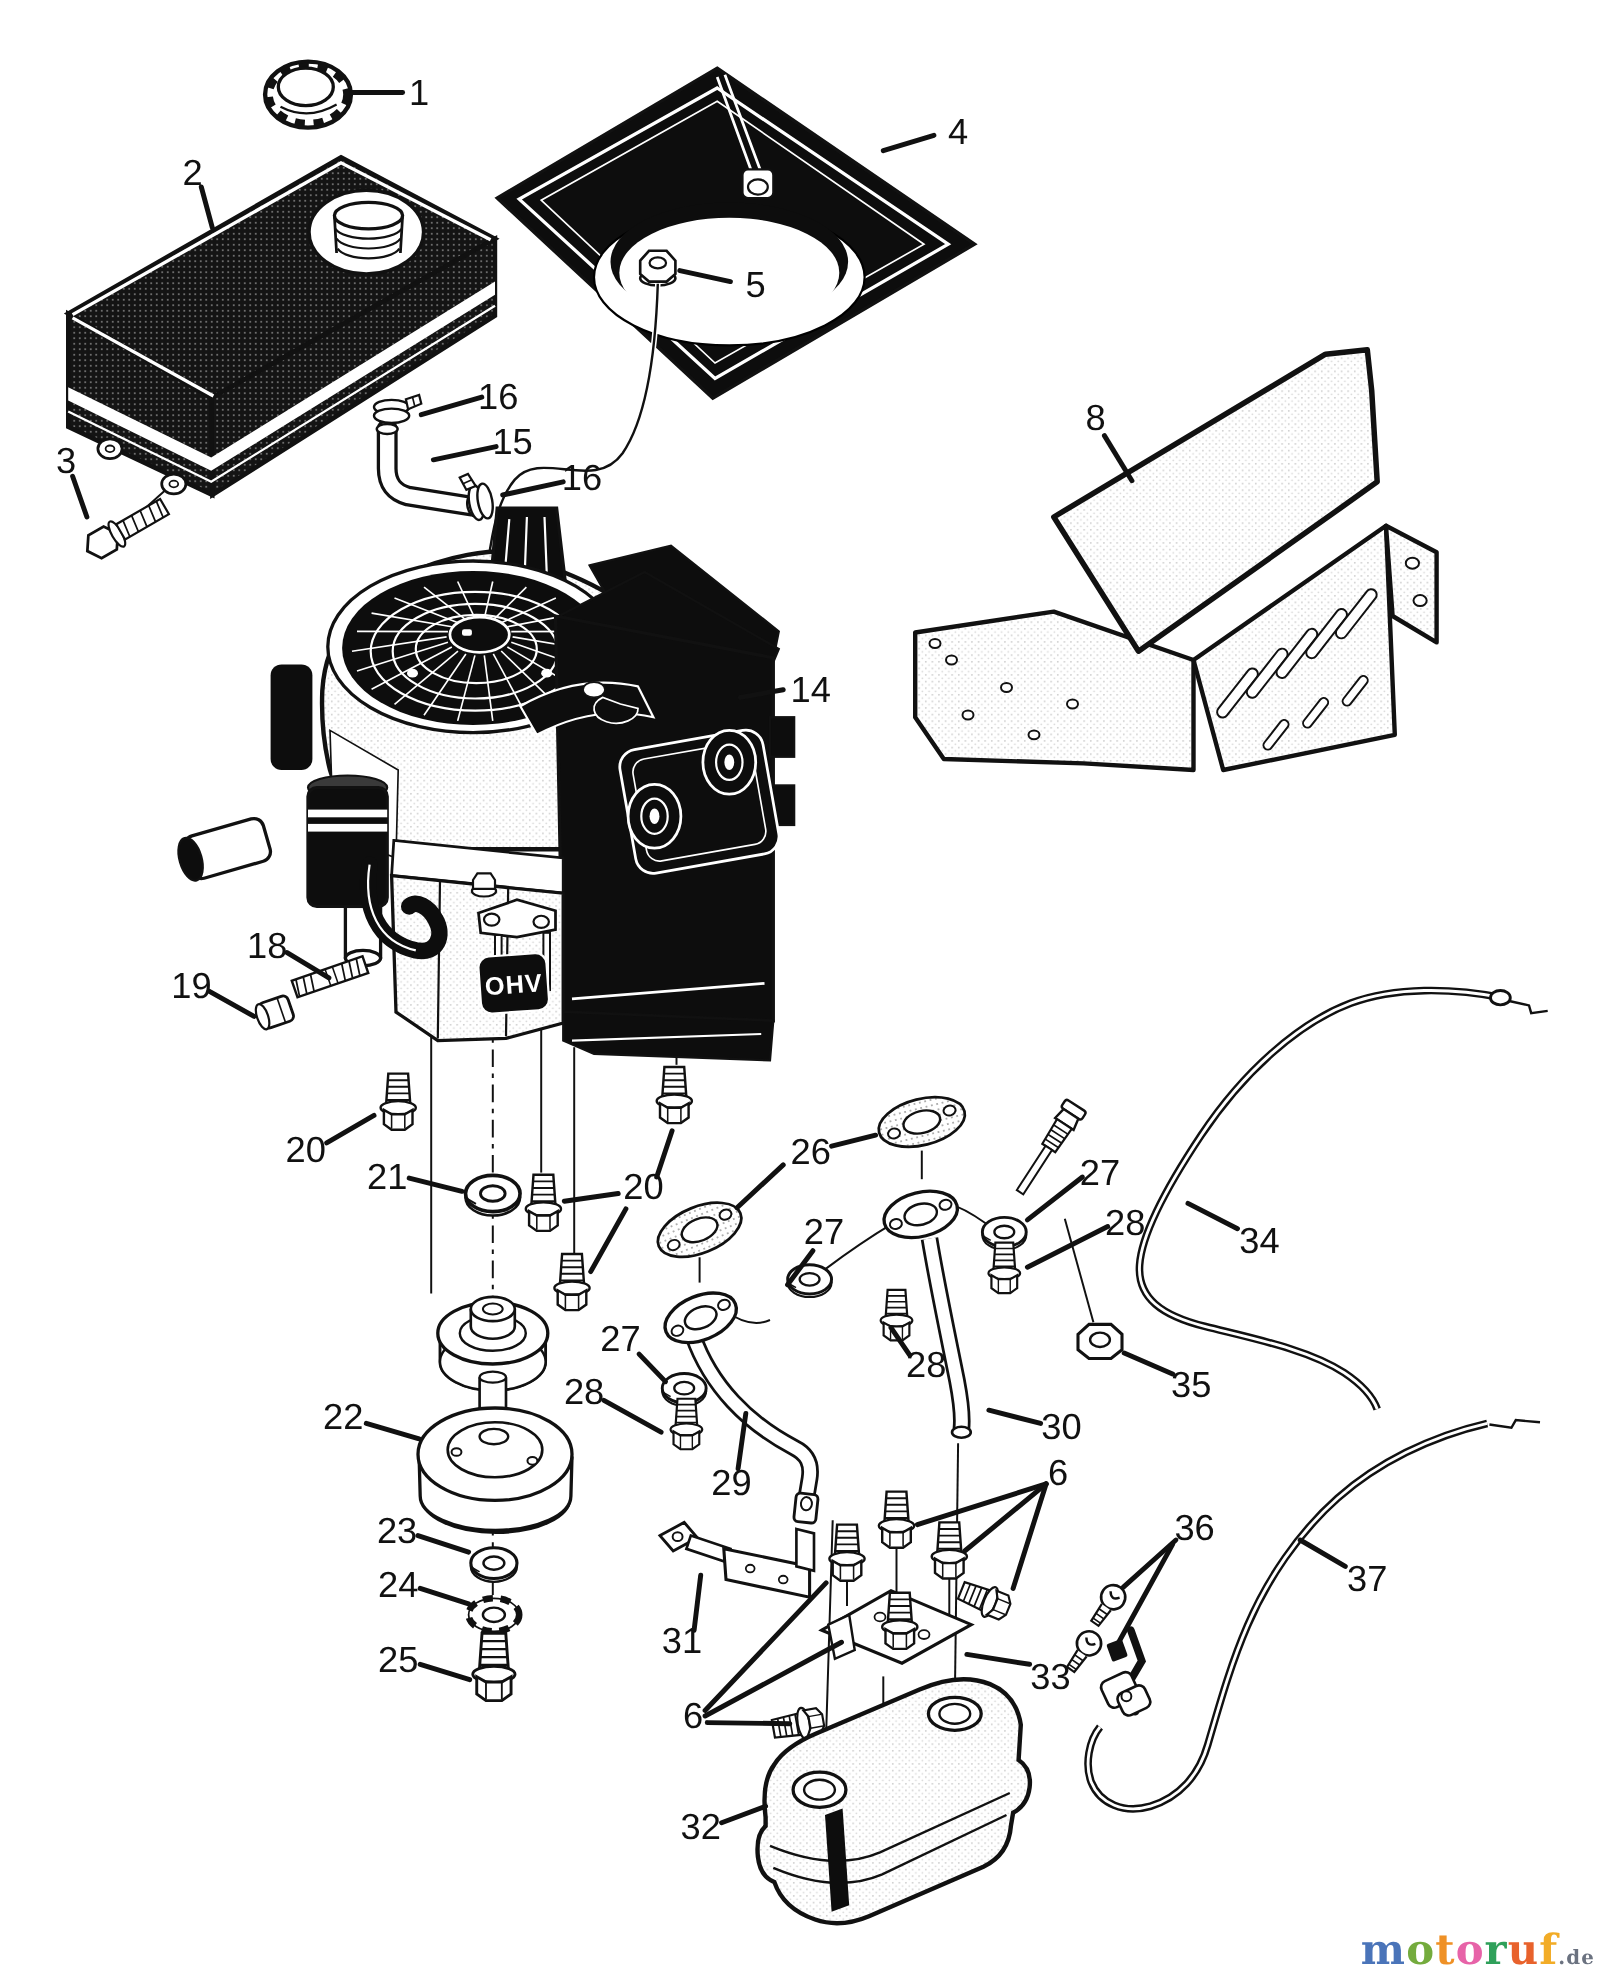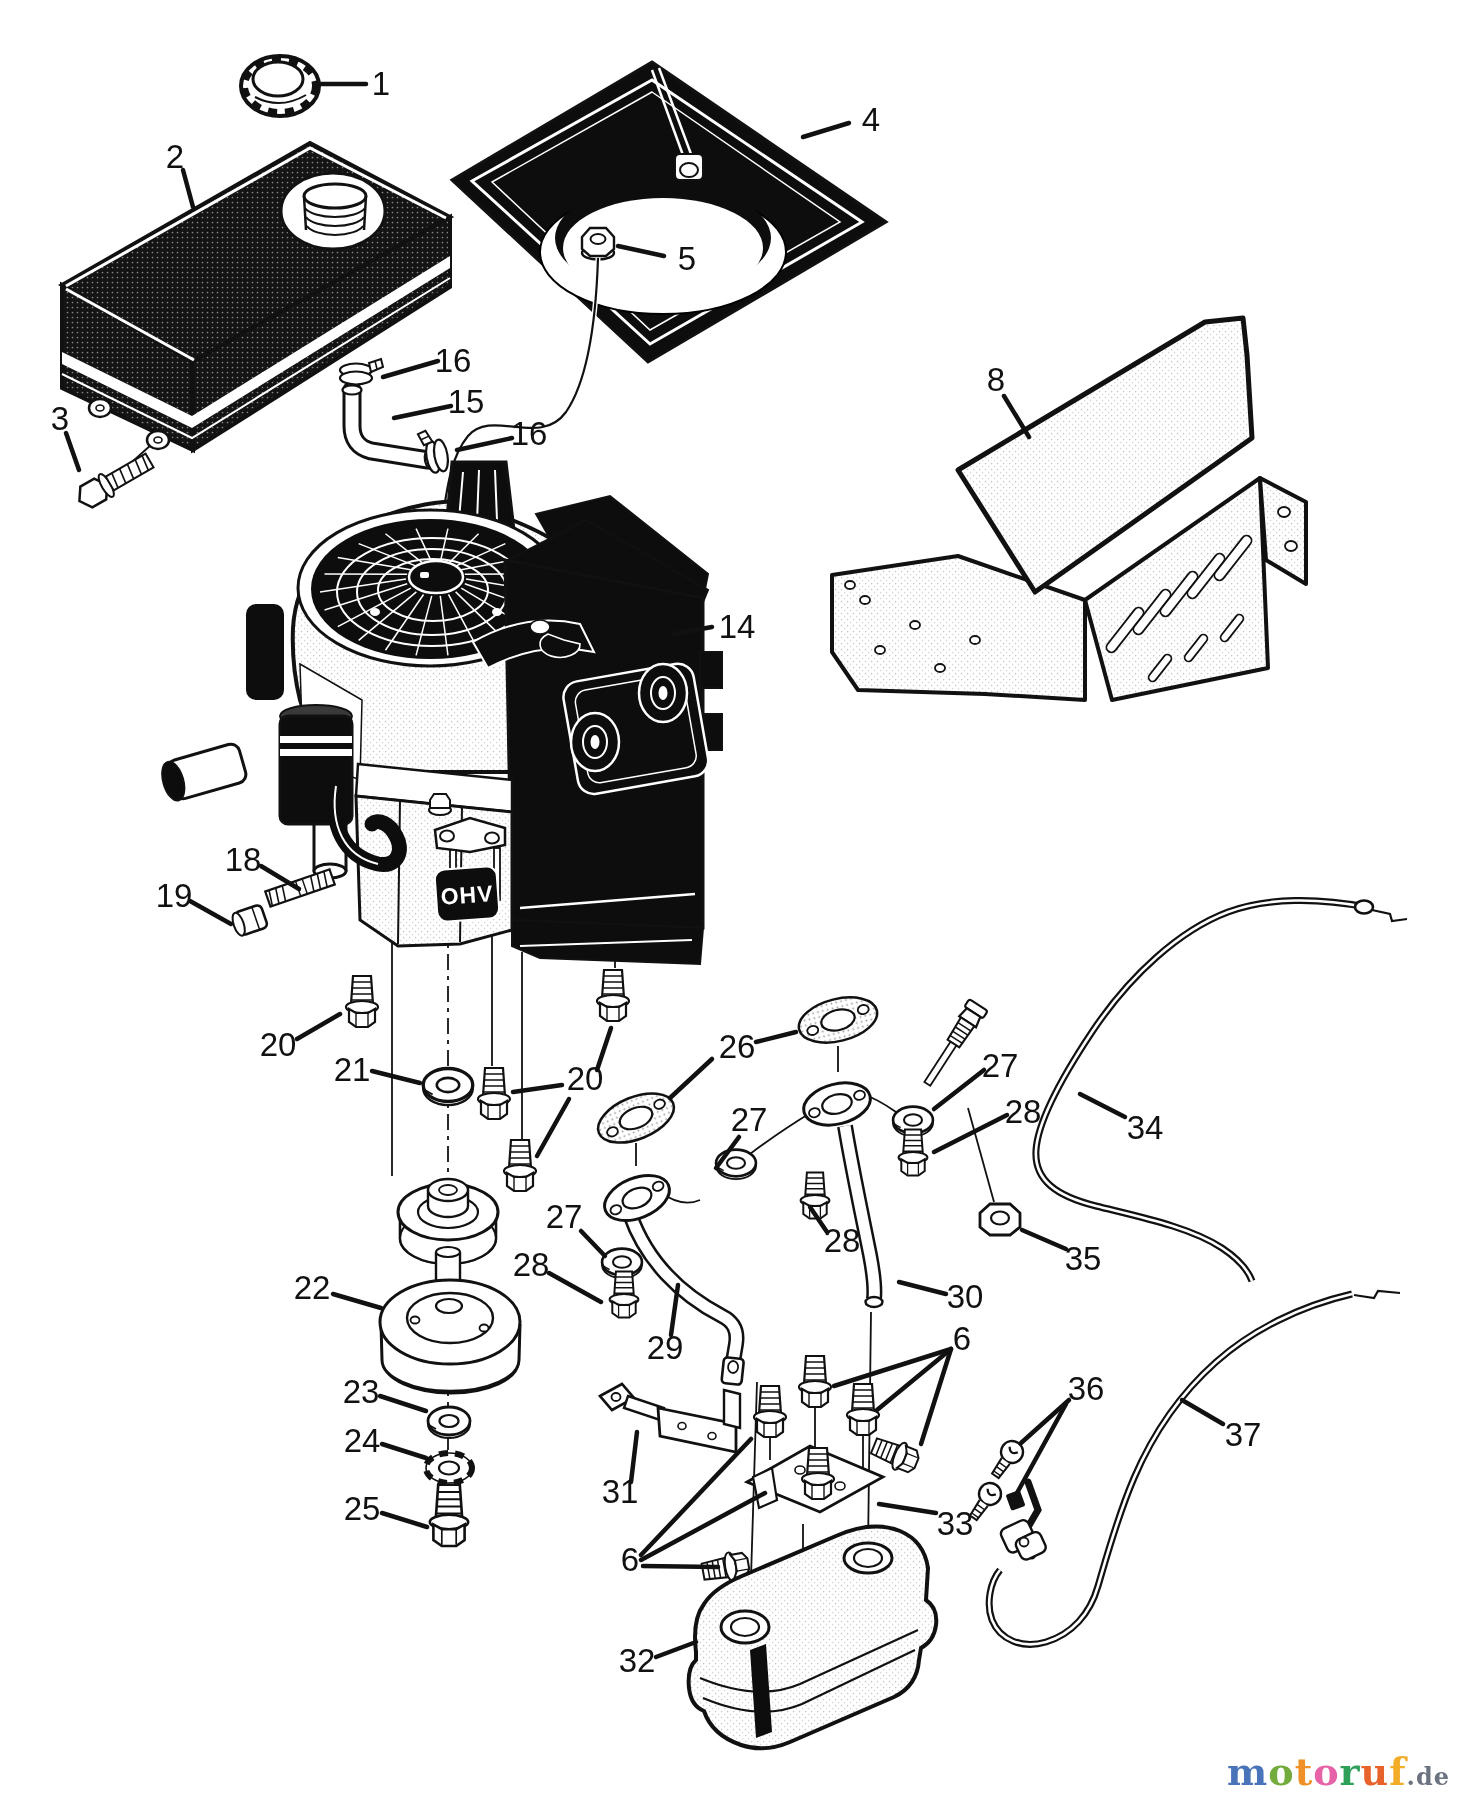--- a/index.html
+++ b/index.html
@@ -5,21 +5,21 @@
   html,body{margin:0;padding:0;background:#fff;}
   #stage{position:relative;width:1460px;height:1800px;background:#fff;overflow:hidden;
          font-family:"Liberation Sans",sans-serif;}
   svg{position:absolute;left:0;top:0;}
   .callout{font:33px "Liberation Sans",sans-serif;fill:#111;}
   .leader{stroke:#111;stroke-width:4.5;stroke-linecap:round;}
   .cline{stroke:#111;stroke-width:1.8;fill:none;}
   #watermark{position:absolute;right:10px;bottom:6px;
              font-family:"DejaVu Serif","Liberation Serif",serif;
              font-size:38px;font-weight:bold;letter-spacing:1px;user-select:none;}
-  #watermark .suffix{font-size:24px;font-weight:bold;}
+  #watermark .suffix{font-size:18px;font-weight:bold;}
 </style>
 </head>
 <body>
 
 <div id="stage">
 <svg width="1460" height="1800" viewBox="0 0 1460 1800">
 <defs>
   <pattern id="dk" width="5" height="5" patternUnits="userSpaceOnUse">
     <rect width="5" height="5" fill="#141414"></rect>
     <circle cx="2.5" cy="2.5" r="0.85" fill="#ffffff" opacity="0.5"></circle>

